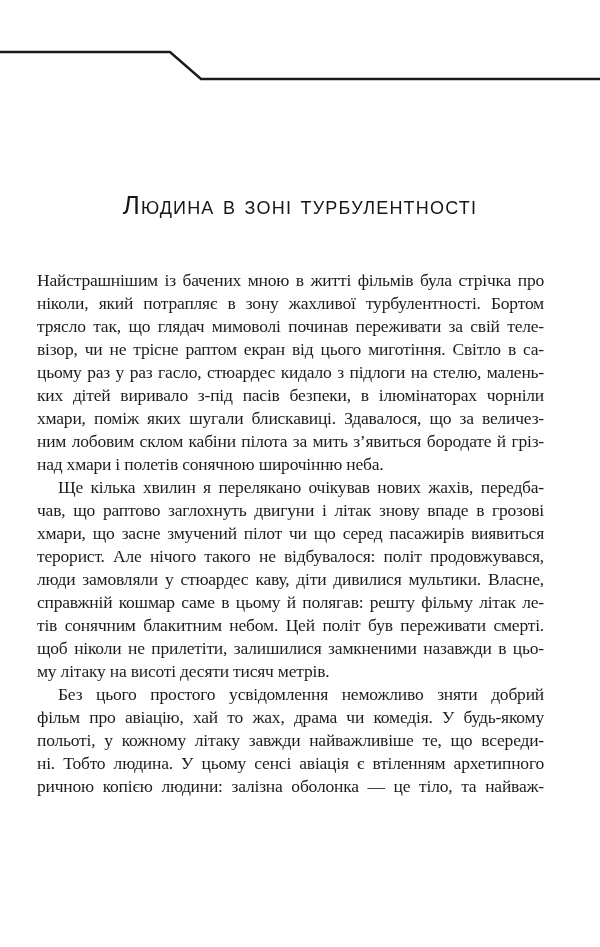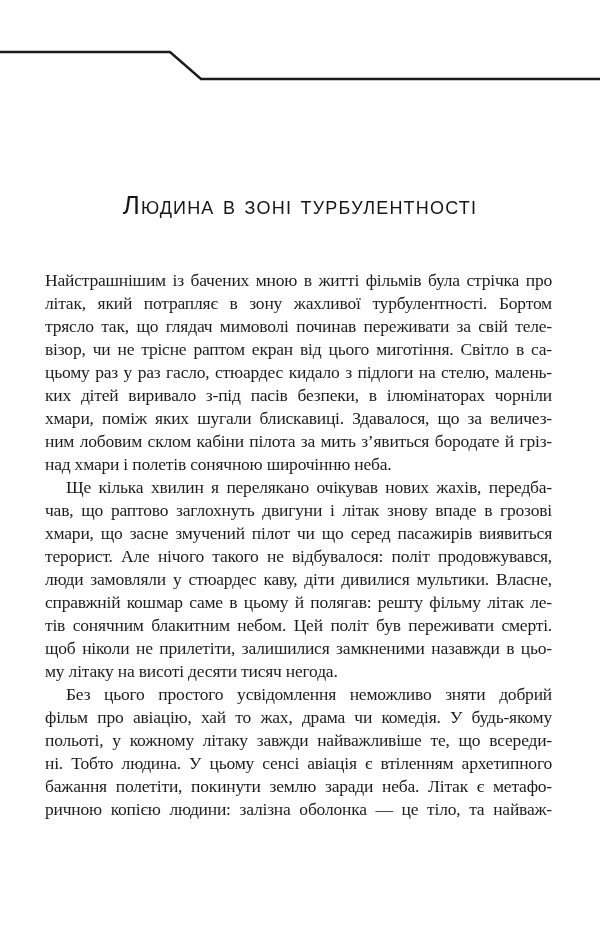--- a/index.html
+++ b/index.html
@@ -37,21 +37,21 @@
     font-family: "Liberation Sans", sans-serif;
     font-weight: 400;
     font-size: 26px;
     line-height: 30px;
     letter-spacing: 1.2px;
     font-variant: small-caps;
     color: #161616;
   }
   .text-block {
     position: absolute;
-    left: 45px;
+    left: 37px;
     top: 269px;
     width: 507px;
     font-size: 17.5px;
     line-height: 23px;
     letter-spacing: -0.2px;
     color: #1c1c1c;
   }
   .para {
     margin: 0;
     padding: 0;
@@ -76,43 +76,42 @@
 
   <svg class="header-rule" viewBox="0 0 600 90" xmlns="http://www.w3.org/2000/svg" aria-hidden="true">
     <polyline points="0,52 170,52 201,79 600,79" fill="none" stroke="#1a1a1a" stroke-width="2.4"></polyline>
   </svg>
 
   <h1 class="chapter-title">Людина в зоні турбулентності</h1>
 
   <div class="text-block">
       <div class="para">
         <div class="line">Найстрашнішим із бачених мною в житті фільмів була стрічка про</div>
-        <div class="line">літак, який потрапляє в зону жахливої турбулентності. Бортом</div>
+        <div class="line">ніколи, який потрапляє в зону жахливої турбулентності. Бортом</div>
         <div class="line">трясло так, що глядач мимоволі починав переживати за свій теле-</div>
         <div class="line">візор, чи не трісне раптом екран від цього миготіння. Світло в са-</div>
         <div class="line">цьому раз у раз гасло, стюардес кидало з підлоги на стелю, малень-</div>
         <div class="line">ких дітей виривало з-під пасів безпеки, в ілюмінаторах чорніли</div>
         <div class="line">хмари, поміж яких шугали блискавиці. Здавалося, що за величез-</div>
         <div class="line">ним лобовим склом кабіни пілота за мить з’явиться бородате й гріз-</div>
         <div class="line short">над хмари і полетів сонячною широчінню неба.</div>
       </div>
       <div class="para indent">
         <div class="line">Ще кілька хвилин я перелякано очікував нових жахів, передба-</div>
         <div class="line">чав, що раптово заглохнуть двигуни і літак знову впаде в грозові</div>
         <div class="line">хмари, що засне змучений пілот чи що серед пасажирів виявиться</div>
         <div class="line">терорист. Але нічого такого не відбувалося: політ продовжувався,</div>
         <div class="line">люди замовляли у стюардес каву, діти дивилися мультики. Власне,</div>
         <div class="line">справжній кошмар саме в цьому й полягав: решту фільму літак ле-</div>
         <div class="line">тів сонячним блакитним небом. Цей політ був переживати смерті.</div>
         <div class="line">щоб ніколи не прилетіти, залишилися замкненими назавжди в цьо-</div>
-        <div class="line short">му літаку на висоті десяти тисяч негода.</div>
+        <div class="line short">му літаку на висоті десяти тисяч метрів.</div>
       </div>
       <div class="para indent">
         <div class="line">Без цього простого усвідомлення неможливо зняти добрий</div>
         <div class="line">фільм про авіацію, хай то жах, драма чи комедія. У будь-якому</div>
         <div class="line">польоті, у кожному літаку завжди найважливіше те, що всереди-</div>
         <div class="line">ні. Тобто людина. У цьому сенсі авіація є втіленням архетипного</div>
-        <div class="line">бажання полетіти, покинути землю заради неба. Літак є метафо-</div>
         <div class="line">ричною копією людини: залізна оболонка — це тіло, та найваж-</div>
       </div>
     </div>
 
 </div>
 
 </body></html>

